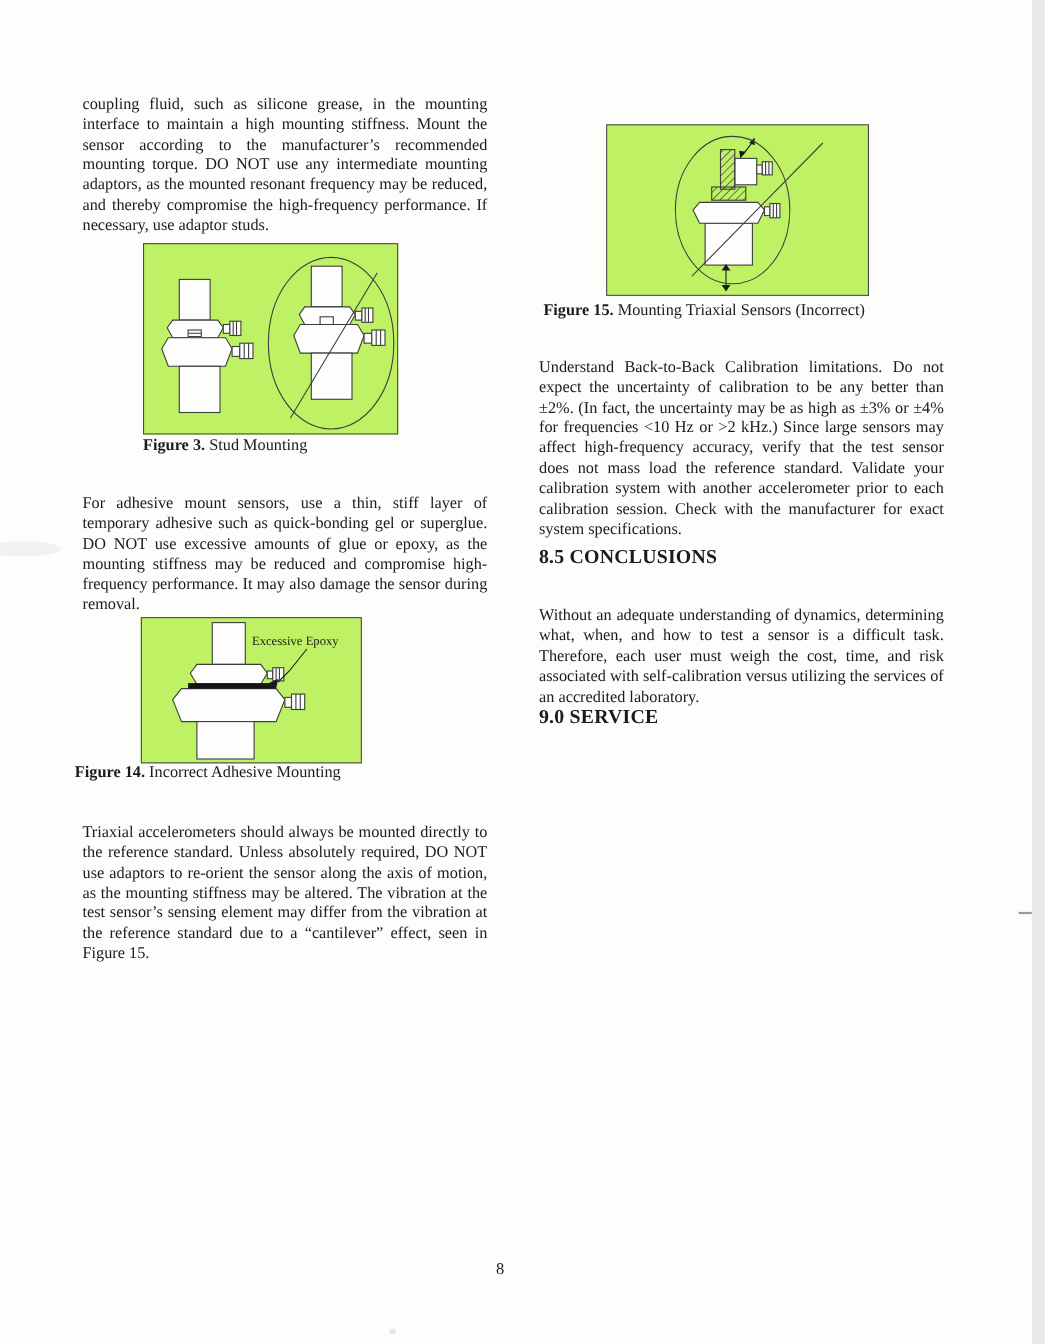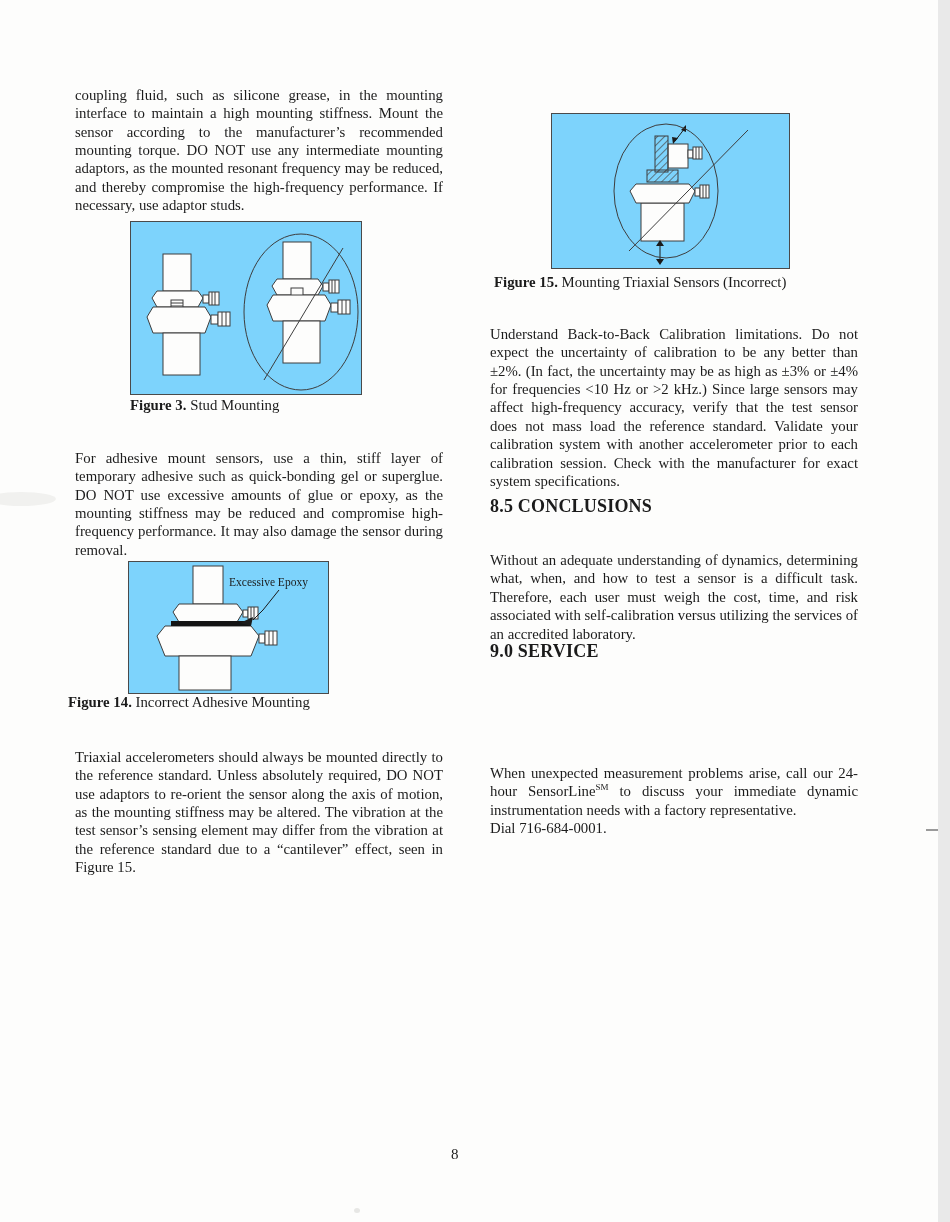--- a/index.html
+++ b/index.html
@@ -25,21 +25,21 @@
     letter-spacing:.2px;
   }
   .caption{
     position:absolute;
     font-size:14.8px;
     white-space:nowrap;
   }
   .caption b{font-weight:bold;}
   .figbox{
     position:absolute;
-    background:#7dd3fc;
+    background:#bef264;
     border:1.3px solid #4a4a4a;
   }
   .figbox svg{display:block;}
   .pagenum{
     position:absolute;
     font-size:15px;
   }
   sup{font-size:9px;line-height:0;vertical-align:super;}
   
   .artifact{position:absolute;}
@@ -181,21 +181,20 @@
 
   <p class="para" style="left:490px;top:310px;">Understand Back-to-Back Calibration limitations.  Do not expect the uncertainty of calibration to be any better than ±2%.  (In fact, the uncertainty may be as high as ±3% or ±4% for frequencies &lt;10 Hz or &gt;2 kHz.)  Since large sensors may affect high-frequency accuracy, verify that the test sensor does not mass load the reference standard. Validate your calibration system with another accelerometer prior to each calibration session.  Check with the manufacturer for exact system specifications.</p>
 
   <div class="heading" style="left:490px;top:496px;">8.5 CONCLUSIONS</div>
 
   <p class="para" style="left:490px;top:531px;margin-top:20px;">Without an adequate understanding of dynamics, determining what, when, and how to test a sensor is a difficult task.  Therefore, each user must weigh the cost, time, and risk associated with self-calibration versus utilizing the services of an accredited laboratory.</p>
 
   <div class="heading" style="left:490px;top:641px;">9.0 SERVICE</div>
 
 
-  <p class="para" style="left:490px;top:749px;"><span>When unexpected measurement problems arise, call our 24-hour SensorLine</span><sup>SM</sup><span> to discuss your immediate dynamic instrumentation needs with a factory representative.</span><br><span>Dial 716-684-0001.</span></p>
 
   <div class="pagenum" style="left:451px;top:1146px;">8</div>
 
   <div class="artifact edge-line" style="left:941px;top:180px;height:690px;"></div>
   <div class="artifact edge-line-dark" style="left:940px;top:222px;height:48px;"></div>
   <div class="artifact edge-dash" style="left:926px;top:829px;width:20px;"></div>
   <div class="artifact smudge" style="left:-14px;top:492px;width:70px;height:14px;"></div>
   <div class="artifact dot" style="left:354px;top:1208px;width:6px;height:5px;"></div>
   <div class="artifact corner-mark" style="left:945px;top:1210px;width:5px;height:12px;"></div>
 

